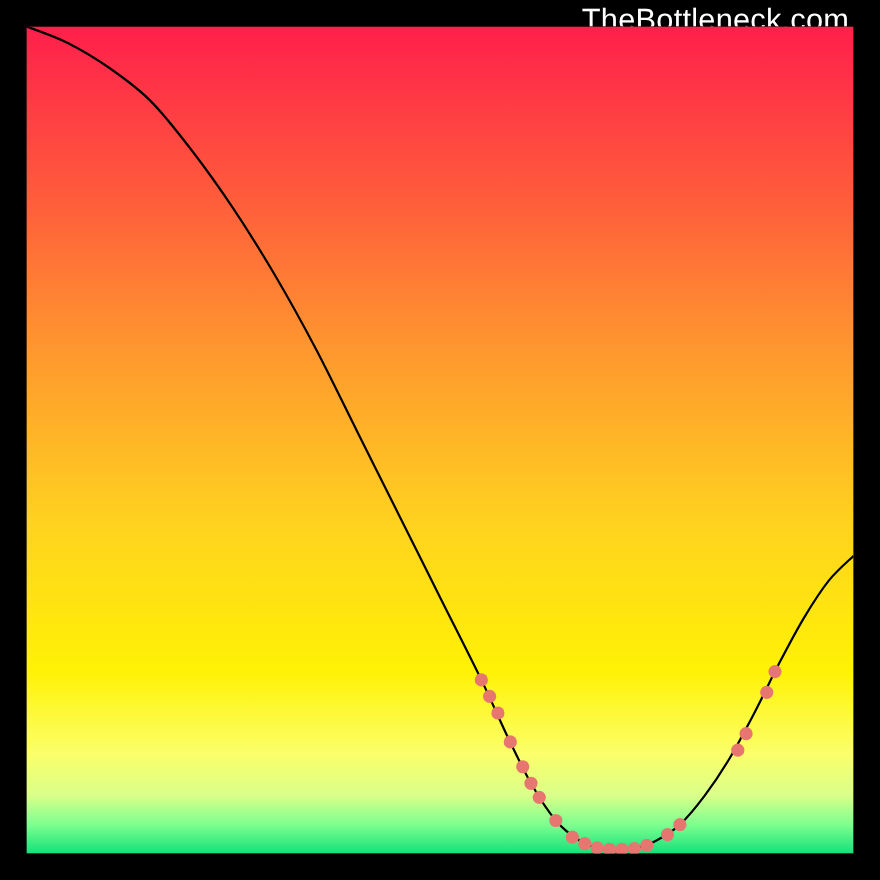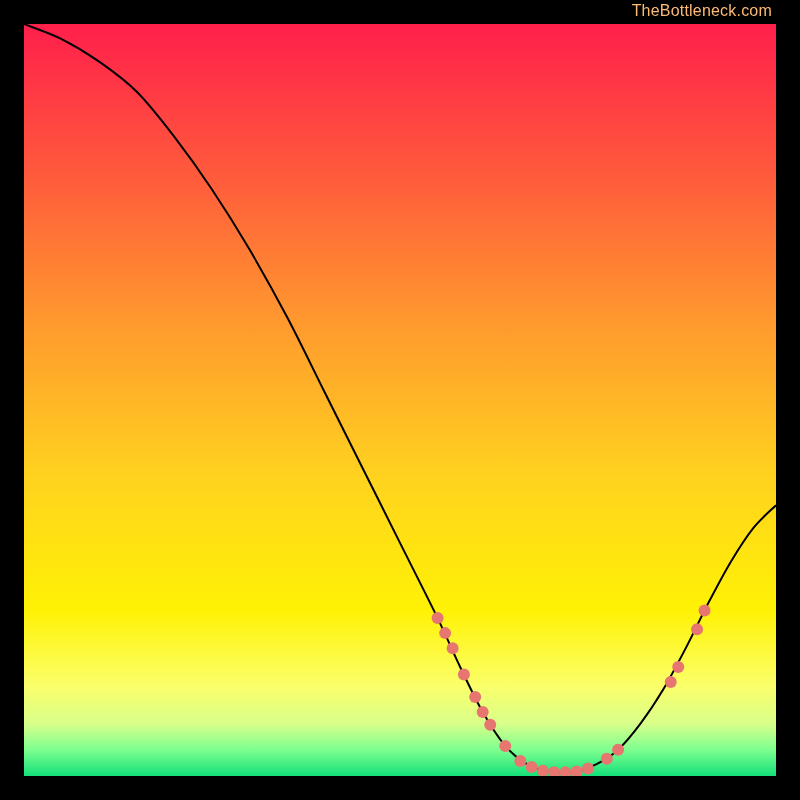--- a/index.html
+++ b/index.html
@@ -23,22 +23,22 @@
     position: absolute;
     left: 0;
     top: 0;
     width: 752px;
     height: 752px;
   }
   .watermark {
     position: absolute;
     top: 2px;
     right: 28px;
-    color: #fdba74;
-    font-size: 16px;
+    color: #ffffff;
+    font-size: 28px;
     font-weight: 500;
     letter-spacing: 0.2px;
   }
   svg { display: block; }
 </style>
 </head>
 <body>
 
 <div class="watermark">TheBottleneck.com</div>
 

